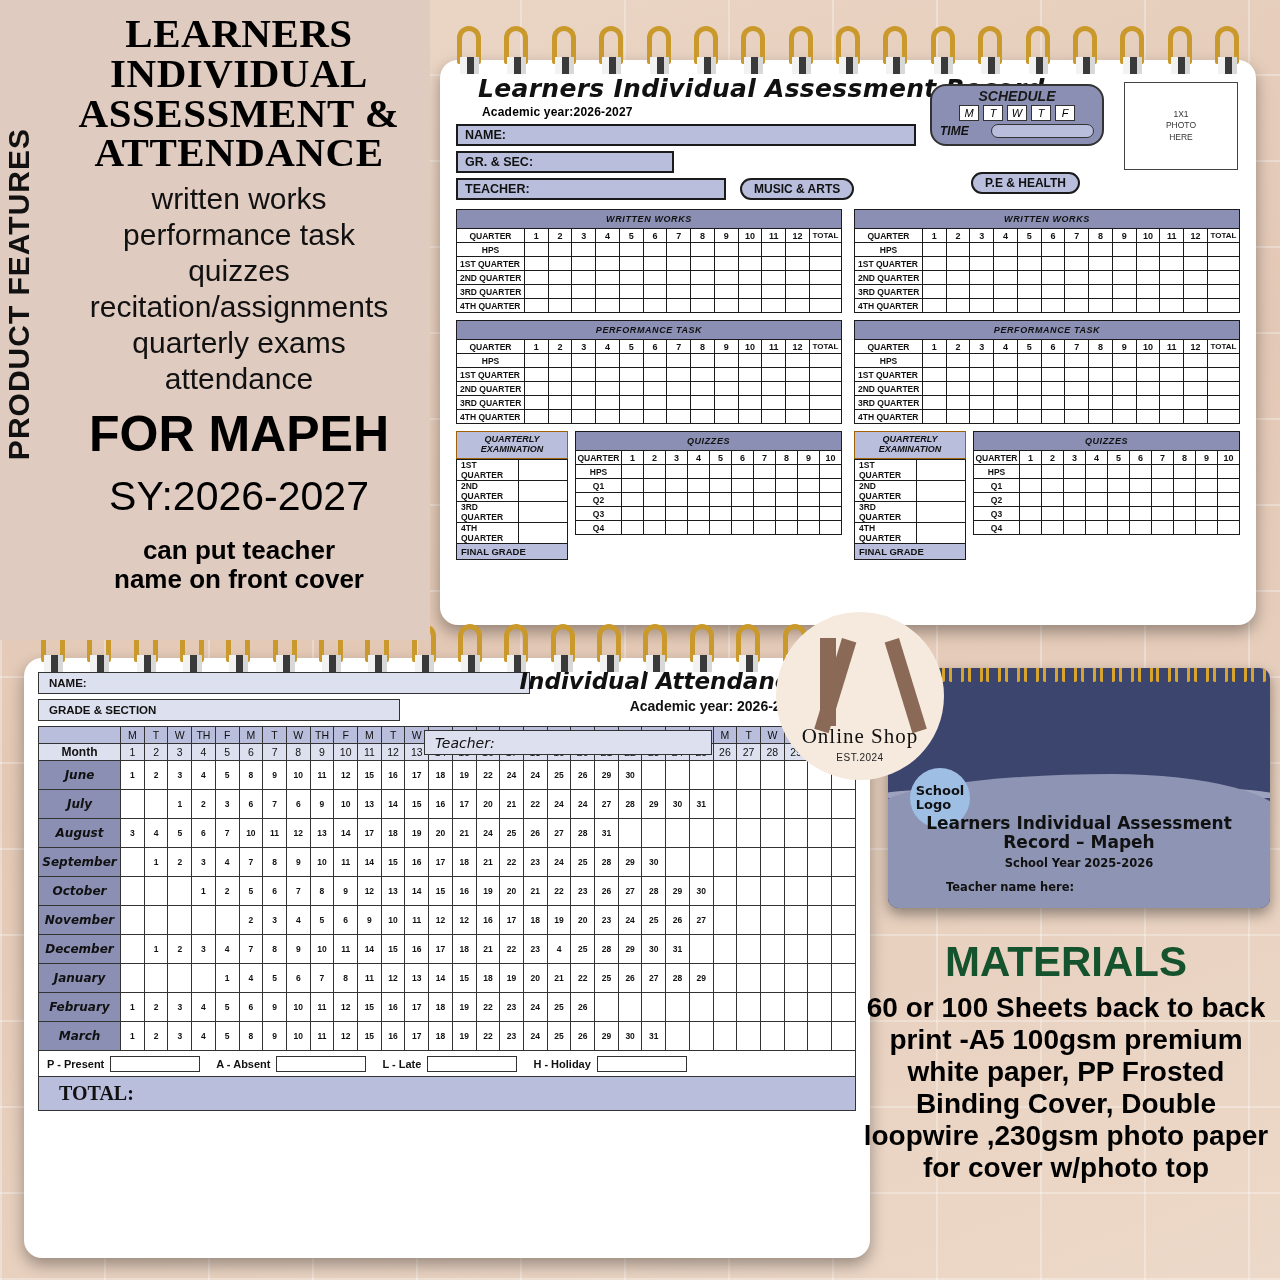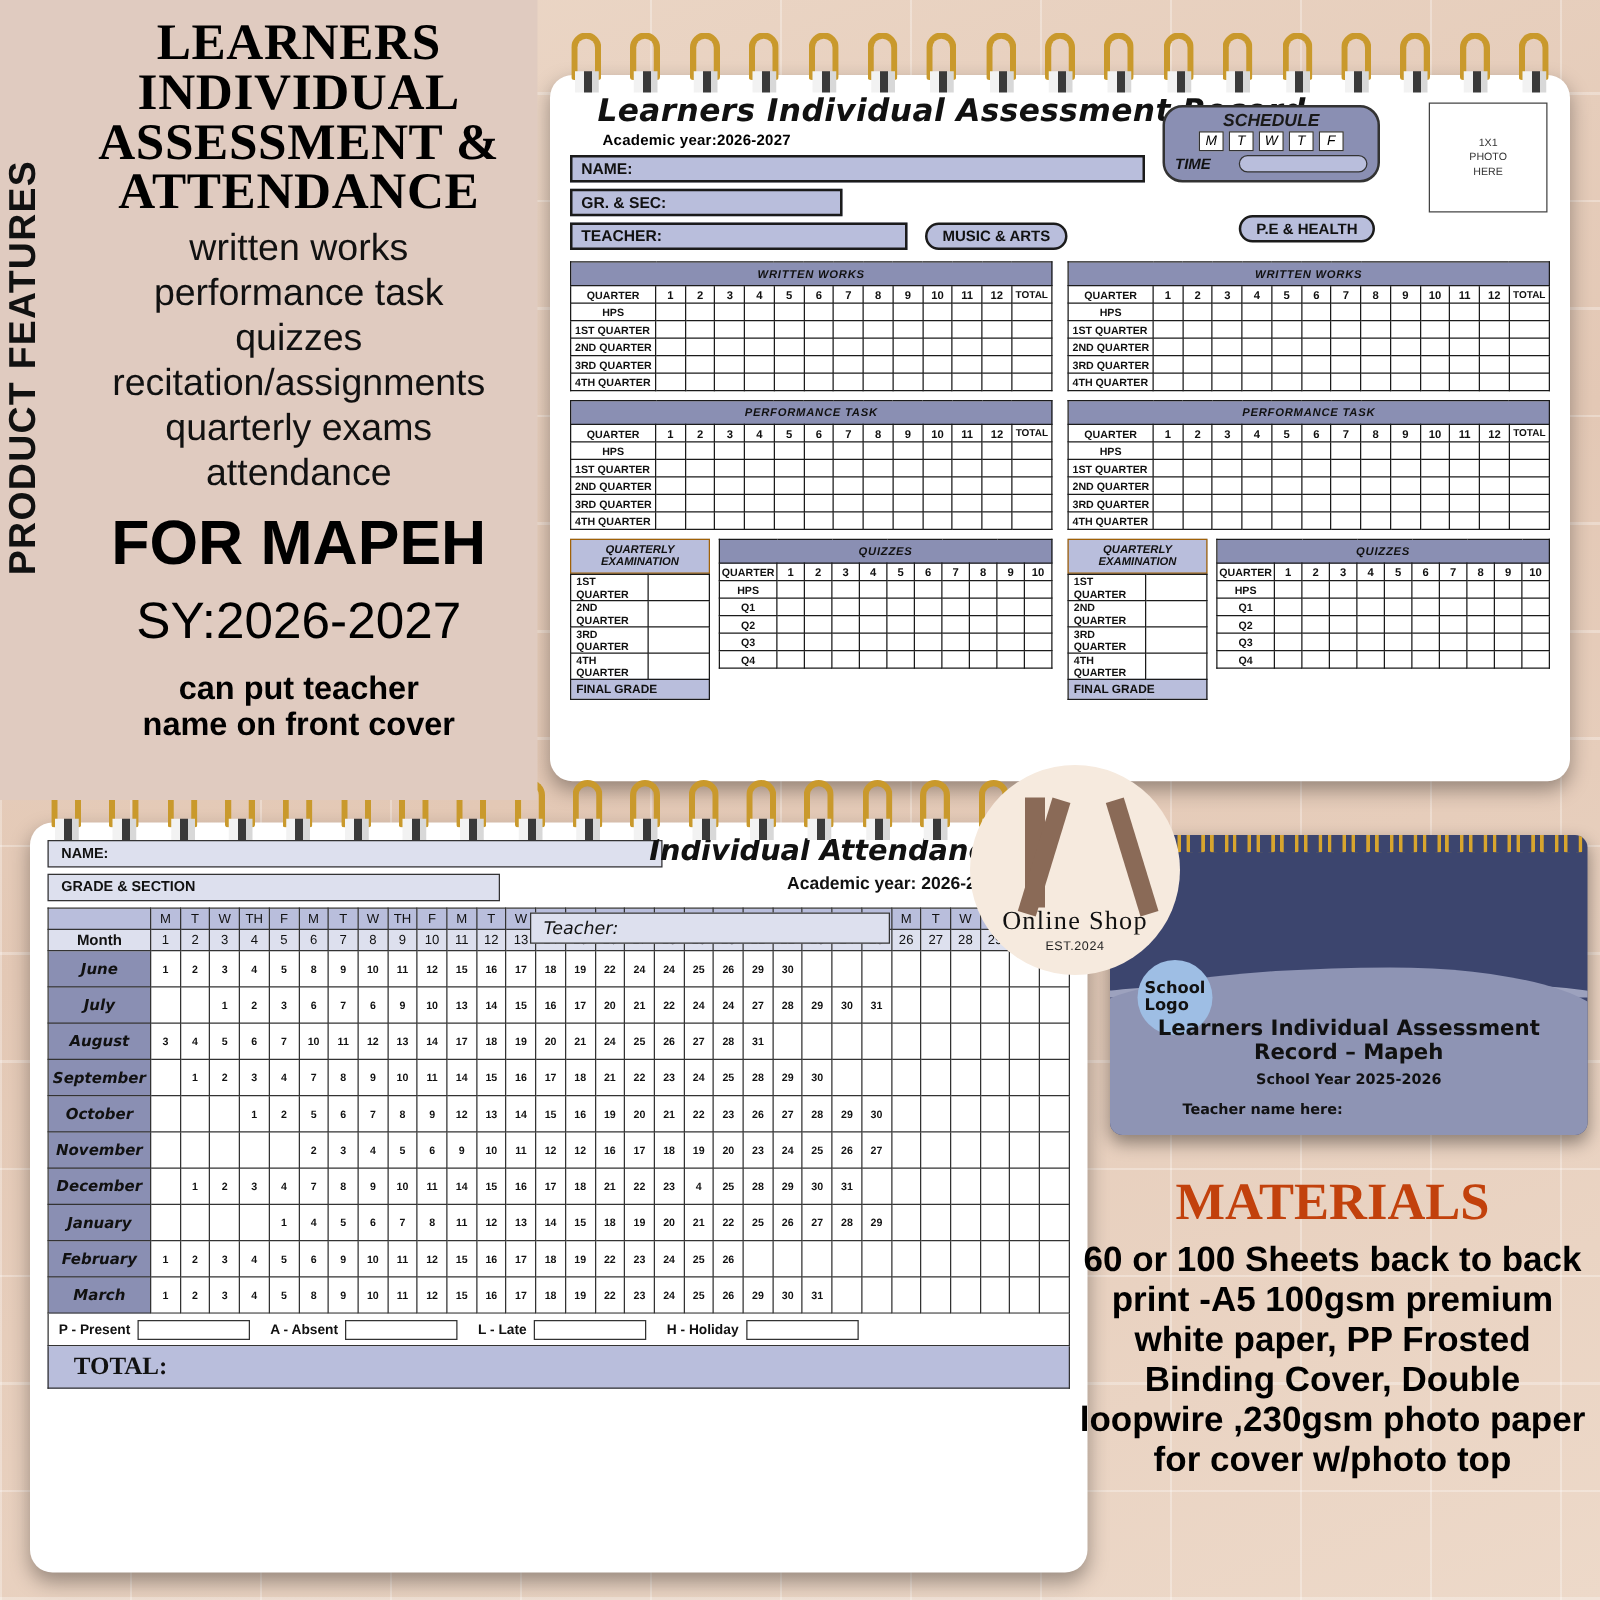--- a/index.html
+++ b/index.html
@@ -89,21 +89,21 @@
   }
   #sch-title { text-align:center; font-size:14px; font-style:italic; font-weight:bold; color:#1a1a1a;}
   #sch-days { display:flex; justify-content:center; gap:4px; margin-top:1px; }
   #sch-days span { width:20px; height:16px; background:#fff; border:1.5px solid #333;
     font-size:11px; font-style:italic; display:flex; align-items:center; justify-content:center; }
   #sch-time { display:flex; align-items:center; gap:22px; margin-top:3px; padding-left:8px;}
   #sch-time .lbl { font-size:12px; font-weight:bold; font-style:italic; color:#111;}
   #sch-time .blank { flex:1; height:14px; background:#b9bedc; border:1.5px solid #333;
     border-radius:8px; margin-right:8px;}
 
-  #photo-box { position:absolute; right:18px; top:22px; width:95px; height:88px;
+  #photo-box { position:absolute; right:18px; top:22px; width:114px; height:88px;
     background:#fff; border:1.5px solid #444; display:flex; align-items:center;
     justify-content:center; text-align:center; font-size:8.5px; line-height:1.35; color:#333; }
 
   .cols { display:flex; gap:12px; margin-top:7px; }
   .col { flex:1; }
 
   table.grid { border-collapse:collapse; width:100%; table-layout:fixed; }
   table.grid td, table.grid th { border:1px solid #1b1b1b; height:14px; background:#fff;
     font-size:9px; text-align:center; font-weight:bold; color:#111; padding:0;}
   .sec-head { background:#8a8fb3 !important; border:1px solid #1b1b1b; text-align:center;
@@ -177,22 +177,22 @@
   #cover-title { position:absolute; left:0; right:0; top:146px; text-align:center;
     font-family:"DejaVu Sans", sans-serif; font-size:17px; font-weight:bold;
     line-height:1.13; color:#111; z-index:3;}
   #cover-sy { position:absolute; left:0; right:0; top:188px; text-align:center;
     font-family:"DejaVu Sans", sans-serif; font-size:11.5px; font-weight:bold; color:#111; z-index:3;}
   #cover-teacher { position:absolute; left:58px; top:212px; font-family:"DejaVu Sans", sans-serif;
     font-size:11.5px; font-weight:bold; color:#111; z-index:3;}
 
   
   #materials { position:absolute; left:856px; top:938px; width:420px; height:330px; }
-  #mat-title { text-align:center; font-family:Liberation Serif, serif; font-weight:bold;
-    font-size:42px; color:#c2410c; }
+  #mat-title { text-align:center; font-family:Liberation Sans, sans-serif; font-weight:bold;
+    font-size:42px; color:#14532d; }
   #mat-body { text-align:center; font-weight:bold; font-size:28px; line-height:1.14;
     color:#000; margin-top:6px; }
 
   
   #watermark { position:absolute; left:776px; top:612px; width:168px; height:168px;
     border-radius:50%; background:#f6eade; z-index:20;
     display:flex; flex-direction:column; align-items:center; justify-content:center; }
   #wm-k { position:relative; width:96px; height:92px; margin-top:6px; }
   #wm-k .bar { position:absolute; left:8px; top:2px; width:16px; height:88px; background:#8a6a57;}
   #wm-k .dn { position:absolute; left:30px; top:2px; width:15px; height:95px; background:#8a6a57;
@@ -327,21 +327,21 @@
     <div id="sch-time">
       <span class="lbl">TIME</span>
       <span class="blank"></span>
     </div>
   </div>
 
   <div id="photo-box" style="white-space:pre-line">1X1
 PHOTO
 HERE</div>
 
-  <span class="pill" style="position:absolute; right:156px; top:112px;">P.E &amp; HEALTH</span>
+  <span class="pill" style="position:absolute; right:176px; top:112px;">P.E &amp; HEALTH</span>
 
   <div class="cols" style="margin-top:9px;">
     <div class="col">
       <div id="ww-left">
           <table class="grid">
             <colgroup>
               <col style="width:68px">
               <col>
               <col>
               <col>

